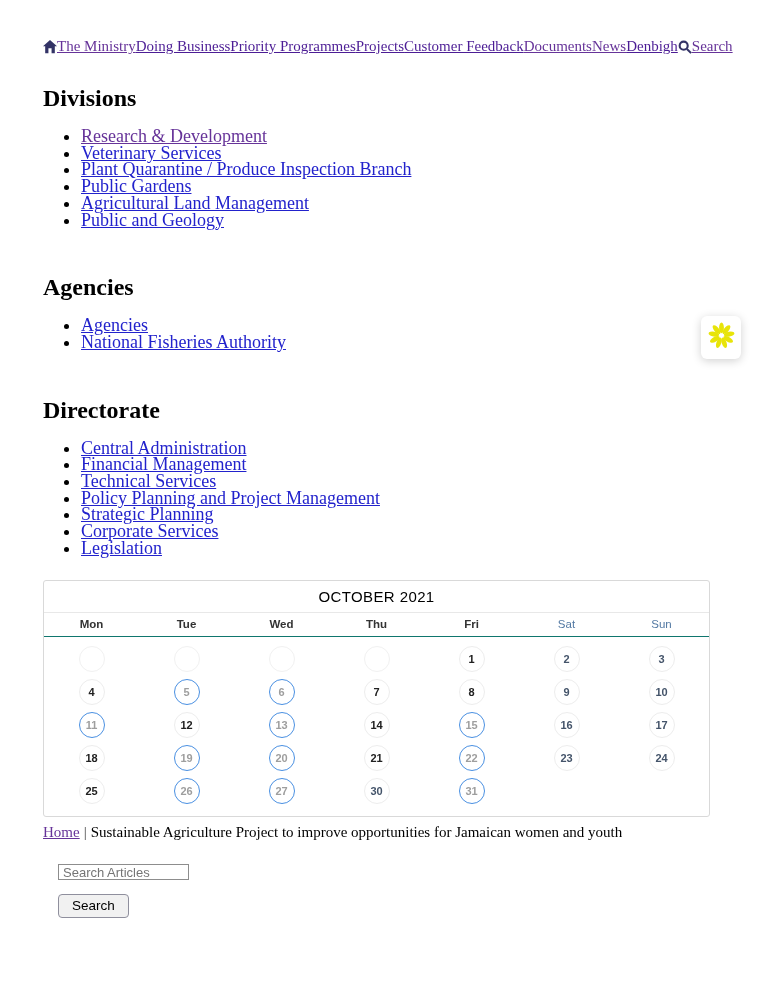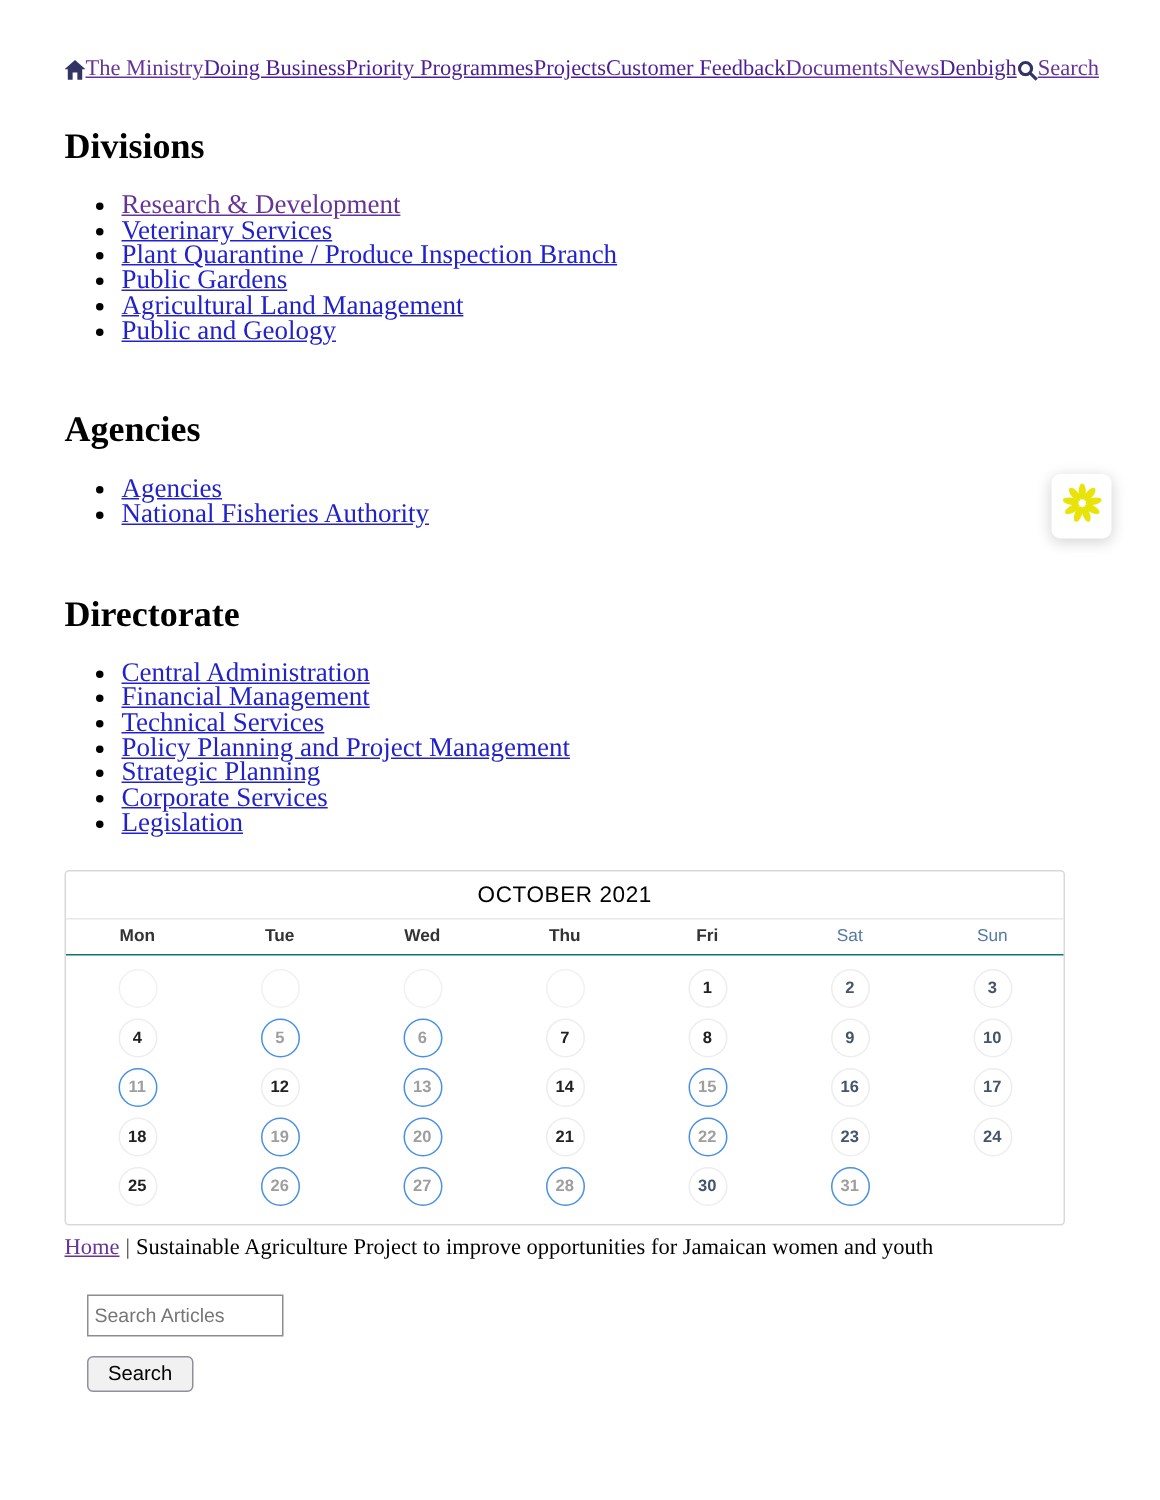--- a/index.html
+++ b/index.html
@@ -135,21 +135,21 @@
   .breadcrumb a {
     color: #663399;
     text-decoration: underline;
   }
   .breadcrumb .sep { color: #444; padding: 0 4px; }
 
   
   .article-search { margin-top: 22px; padding-left: 15px; }
   .article-search input {
     width: 131px;
-    height: 28px;
+    height: 16px;
     font-family: "Liberation Sans", sans-serif;
     font-size: 13px;
     border: 1px solid #8d8d8d;
     padding: 1px 4px;
     color: #a16207;
   }
   .article-search input::placeholder { color: #757575; opacity: 1; }
   .search-btn {
     display: inline-block;
     margin-top: 13px;
@@ -334,23 +334,20 @@
         <div class="cal-cell">
           <span class="day-circle">25</span>
         </div>
         <div class="cal-cell">
           <span class="day-circle event">26</span>
         </div>
         <div class="cal-cell">
           <span class="day-circle event">27</span>
         </div>
         <div class="cal-cell">
-          <span class="day-circle event">28</span>
-        </div>
-        <div class="cal-cell">
           <span class="day-circle weekend">30</span>
         </div>
         <div class="cal-cell">
           <span class="day-circle event weekend">31</span>
         </div>
       </div>
   </div>
 
   <div class="breadcrumb">
     <a href="#">Home</a><span class="sep">|</span><span>Sustainable Agriculture Project to improve opportunities for Jamaican women and youth</span>

